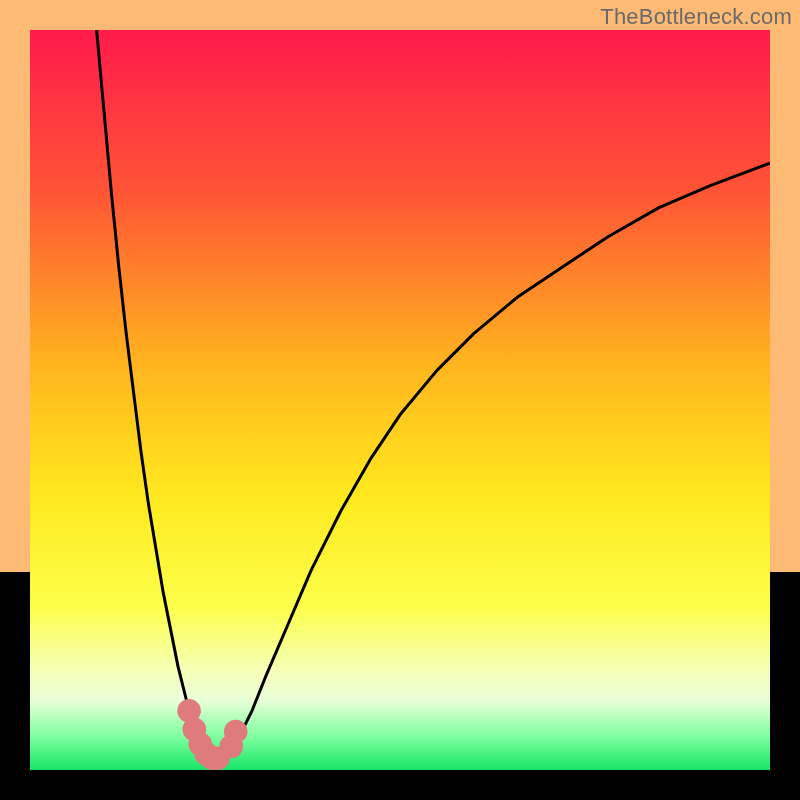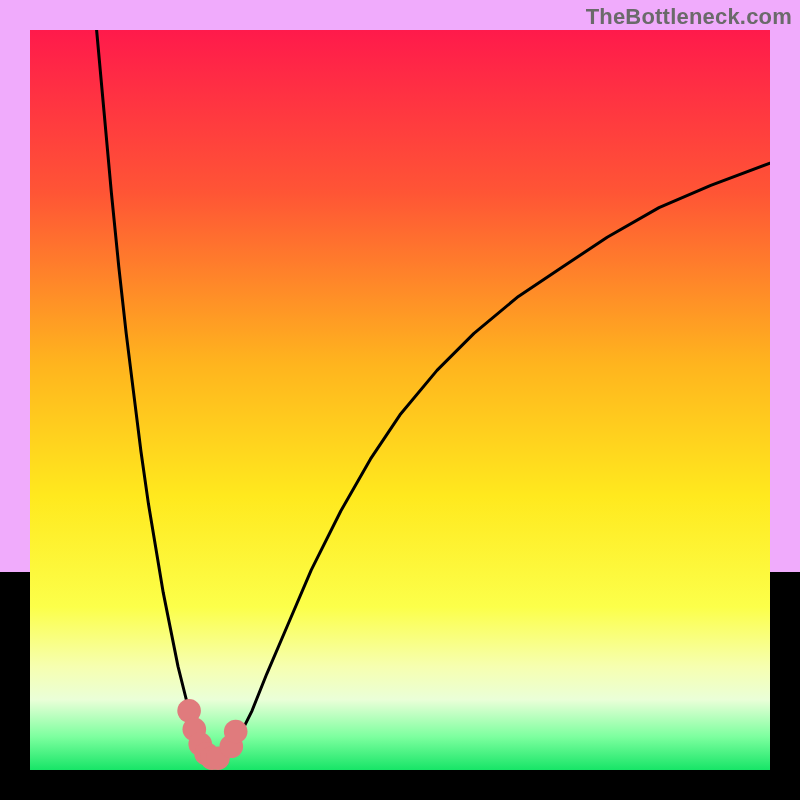--- a/index.html
+++ b/index.html
@@ -8,22 +8,21 @@
     width: 800px;
     height: 800px;
     overflow: hidden;
     background: #000;
     font-family: Arial, Helvetica, sans-serif;
   }
   #frame {
     position: relative;
     width: 800px;
     height: 572px;
-    background: #f0abfc;
-    font-weight: bold;
+    background: #fdba74;
   }
   #plot-area {
     position: absolute;
     left: 30px;
     top: 30px;
     width: 740px;
     height: 740px;
     overflow: hidden;
   }
   #gradient-bg {

